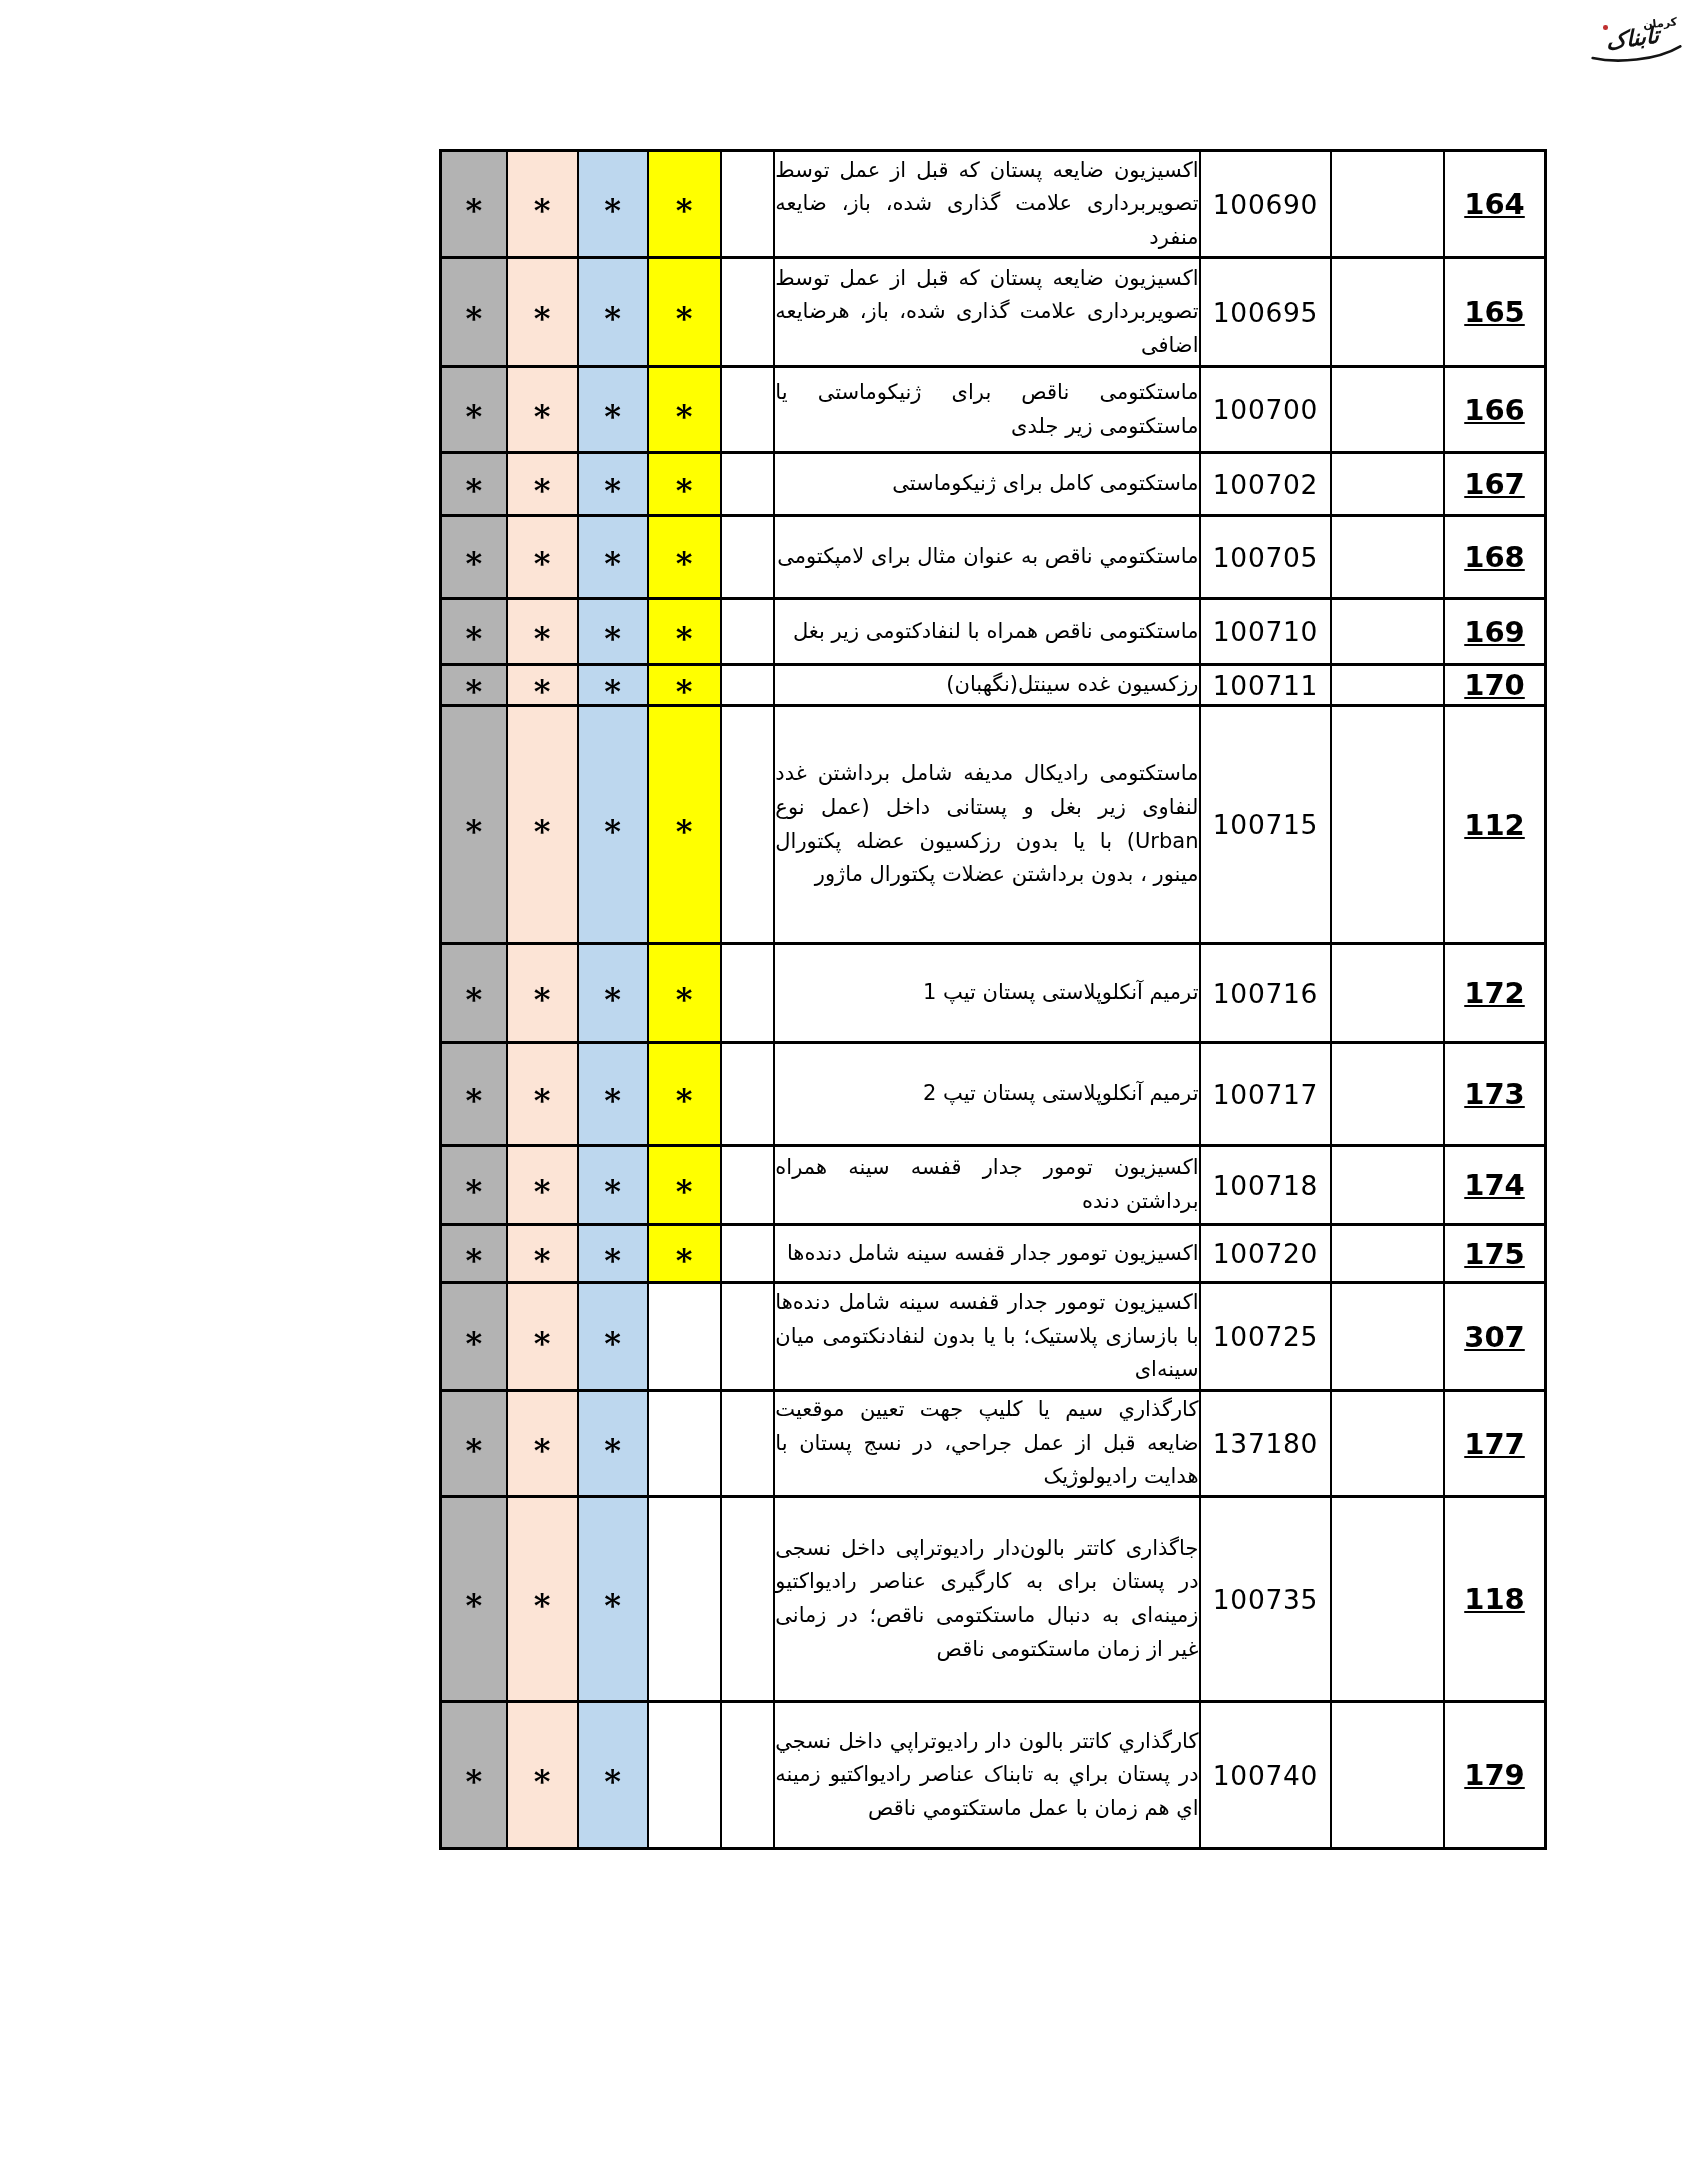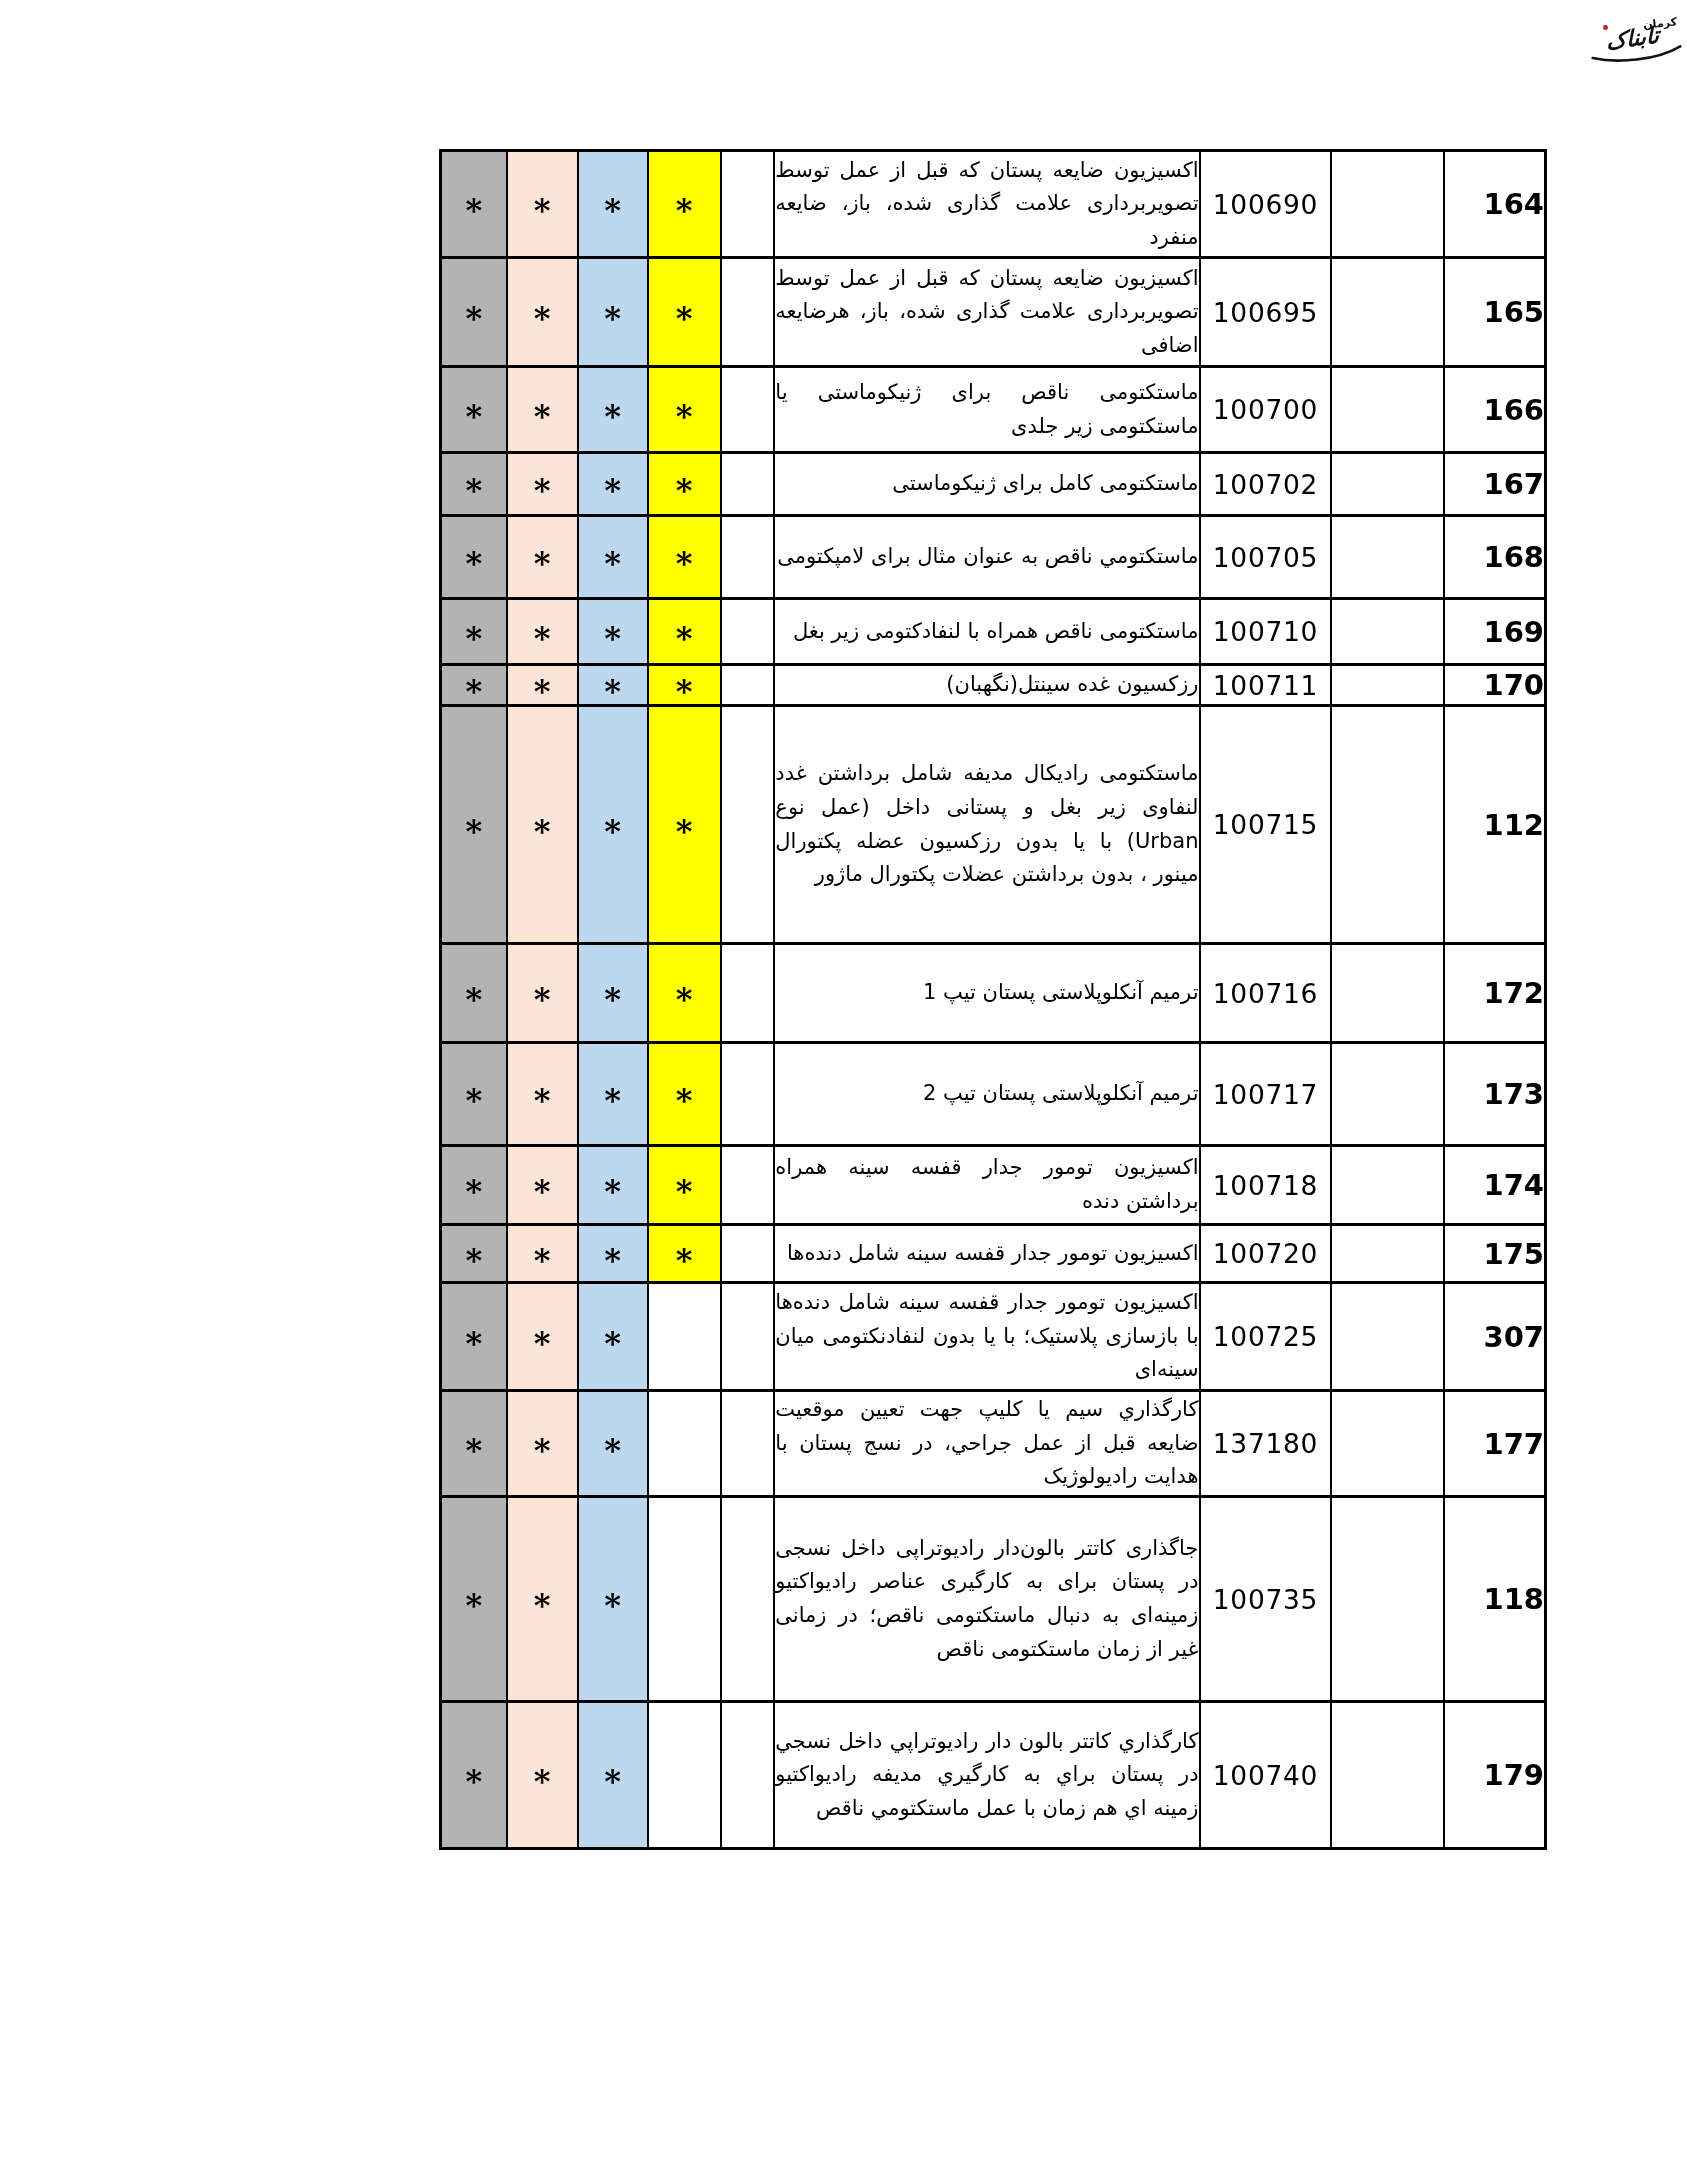--- a/index.html
+++ b/index.html
@@ -28,21 +28,21 @@
   
   table.codes{
     position:absolute;left:439px;top:149px;width:1108px;
     border-collapse:collapse;table-layout:fixed;direction:rtl;
     border:3.3px solid #000;
   }
   table.codes td{
     border:2.6px solid #000;border-top-width:3.3px;border-bottom-width:3.3px;
     vertical-align:middle;padding:0;overflow:hidden;color:#000;
   }
-  td.c-no{font-weight:bold;font-size:29px;text-align:right;}
+  td.c-no{font-weight:bold;font-size:29px;text-align:center;text-decoration:underline;}
   td.c-empty{background:#ffffff;}
   td.c-code{font-size:26.5px;text-align:center;letter-spacing:0.7px;}
   td.c-desc{
     font-size:21px;line-height:1.6;text-align:justify;text-align-last:right;
     padding:6.6px 6.6px;direction:rtl;
   }
   td.c-narrow{background:#ffffff;}
   td.c-star{text-align:center;font-size:32px;font-weight:bold;font-family:"DejaVu Serif",serif;}
   .star{display:inline-block;transform:translateY(0.18em);}
 </style>
@@ -235,21 +235,21 @@
           <td class="c-narrow"></td>
           <td class="c-star" style="background: rgb(255, 255, 255);"></td>
           <td class="c-star" style="background: rgb(189, 215, 238);"><span class="star">*</span></td>
           <td class="c-star" style="background: rgb(252, 228, 214);"><span class="star">*</span></td>
           <td class="c-star" style="background: rgb(179, 179, 179);"><span class="star">*</span></td>
         </tr>
         <tr style="height: 147px;">
           <td class="c-no">179</td>
           <td class="c-empty"></td>
           <td class="c-code">100740</td>
-          <td class="c-desc">کارگذاري کاتتر بالون دار رادیوتراپي داخل نسجي در پستان براي به کارگیري مدیفه رادیواکتیو زمینه اي هم زمان با عمل ماستکتومي ناقص</td>
+          <td class="c-desc">کارگذاري کاتتر بالون دار رادیوتراپي داخل نسجي در پستان براي به تابناک عناصر رادیواکتیو زمینه اي هم زمان با عمل ماستکتومي ناقص</td>
           <td class="c-narrow"></td>
           <td class="c-star" style="background: rgb(255, 255, 255);"></td>
           <td class="c-star" style="background: rgb(189, 215, 238);"><span class="star">*</span></td>
           <td class="c-star" style="background: rgb(252, 228, 214);"><span class="star">*</span></td>
           <td class="c-star" style="background: rgb(179, 179, 179);"><span class="star">*</span></td>
         </tr>
       </tbody>
   </table>
 
 </div>

